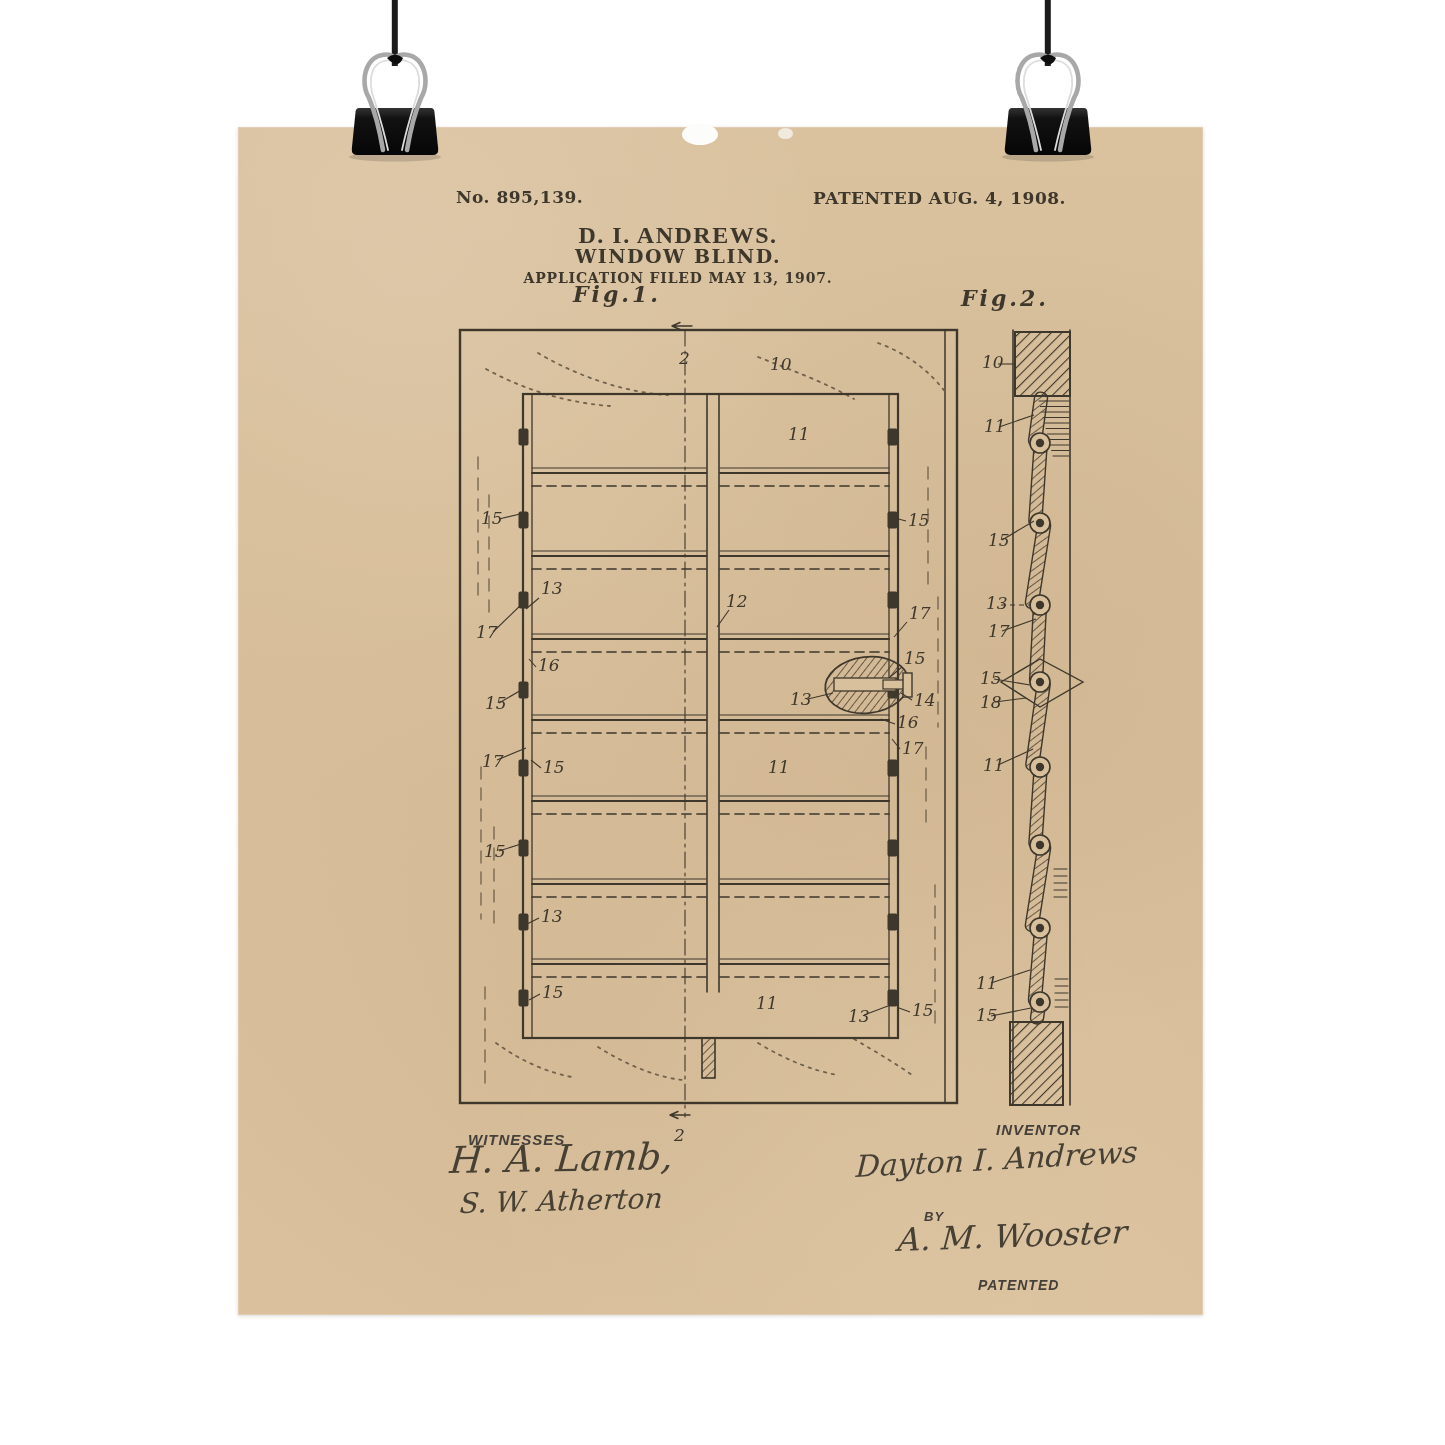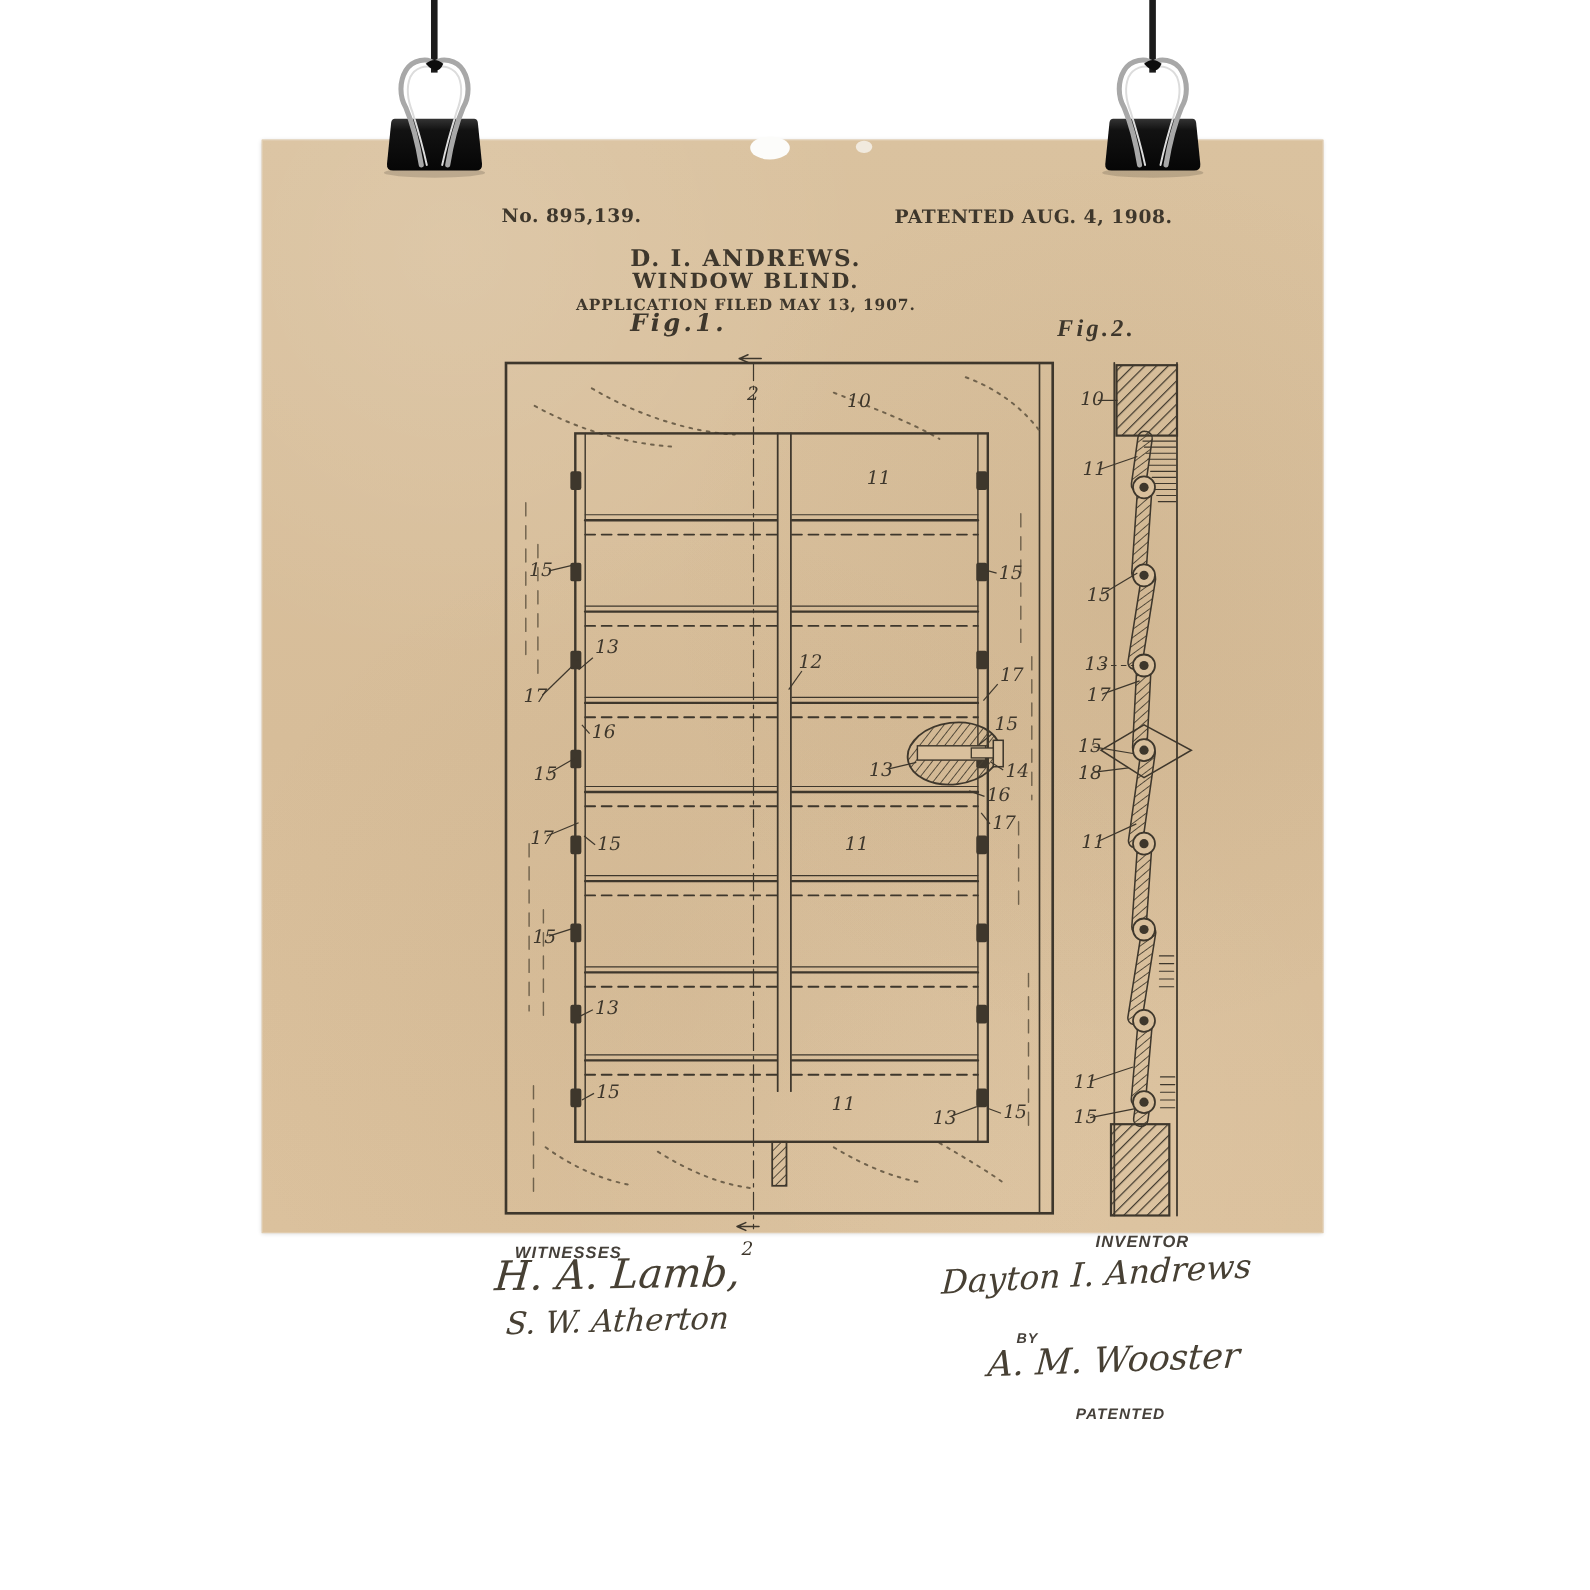--- a/index.html
+++ b/index.html
@@ -10,43 +10,43 @@
   body{background:var(--background);font-family:"Liberation Serif",serif;}
   .stage{position:relative;width:1445px;height:1445px;background:var(--background);overflow:hidden;}
 
   
   .clip{position:absolute;top:0;z-index:3;}
   .wire{fill:none;stroke:var(--clip-wire);stroke-width:4.6;stroke-linecap:round;}
   .wire.thin{stroke:#dcdcdc;stroke-width:1.8;}
 
   
   .poster{
-    position:absolute;left:238px;top:127px;width:965px;height:994px;z-index:1;
+    position:absolute;left:238px;top:127px;width:965px;height:1188px;z-index:1;
     background-color:var(--paper);
     background-image:
       radial-gradient(circle at 18% 10%, rgba(255,255,255,.10), transparent 32%),
       radial-gradient(circle at 80% 42%, rgba(128,96,52,.07), transparent 42%),
       radial-gradient(circle at 40% 78%, rgba(128,96,52,.06), transparent 45%),
       radial-gradient(circle at 65% 92%, rgba(255,248,235,.07), transparent 35%),
       linear-gradient(180deg,#dac29f 0%,#d7bd99 55%,#dbc19d 100%);
     box-shadow:0 1px 4px rgba(0,0,0,.16), inset 0 0 0 1px rgba(255,255,255,.18);
   }
   .smudge{position:absolute;background:#fcfcfa;border-radius:50%;filter:blur(.6px);}
   .ptext{position:absolute;color:var(--ink);white-space:nowrap;}
   .serifbold{font-family:"DejaVu Serif","Liberation Serif",serif;font-weight:bold;}
   .patent-no{left:218px;top:60px;font-size:17px;letter-spacing:.5px;}
   .patented{right:137px;top:61px;font-size:17px;letter-spacing:.5px;}
   .cline{left:0;top:0;width:880px;text-align:center;}
-  .name{top:95px;font-size:21px;letter-spacing:1.5px;}
+  .name{top:95px;font-size:24px;letter-spacing:1.5px;font-family:Liberation Serif, serif;}
   .title{top:118px;font-size:19px;letter-spacing:1.5px;}
   .app{top:143px;font-size:14px;letter-spacing:.8px;}
   .figcap{font-family:"DejaVu Serif","Liberation Serif",serif;font-style:italic;font-weight:bold;
           font-size:22px;letter-spacing:3px;color:var(--ink);}
   .figcap1{left:335px;top:154px;}
-  .figcap2{left:723px;top:158px;font-family:Liberation Serif, serif;}
+  .figcap2{left:723px;top:158px;}
   .smallcap{font-family:"Liberation Sans",sans-serif;font-style:italic;font-weight:bold;
             font-size:15px;letter-spacing:1px;color:#45403a;}
   .witnesses{left:230px;top:1004px;text-align:right;}
   .inventor-label{left:758px;top:994px;}
   .by{left:686px;top:1082px;font-size:13px;}
   .attorney{left:740px;top:1150px;font-size:14px;}
   .sig{font-family:"DejaVu Serif","Liberation Serif",serif;font-style:italic;color:#474034;
        transform-origin:left center;}
   .sig1{left:212px;top:1012px;font-size:37px;transform:rotate(-1deg) skewX(-6deg);}
   .sig2{left:222px;top:1060px;font-size:28px;transform:rotate(-1.5deg) skewX(-6deg);}

